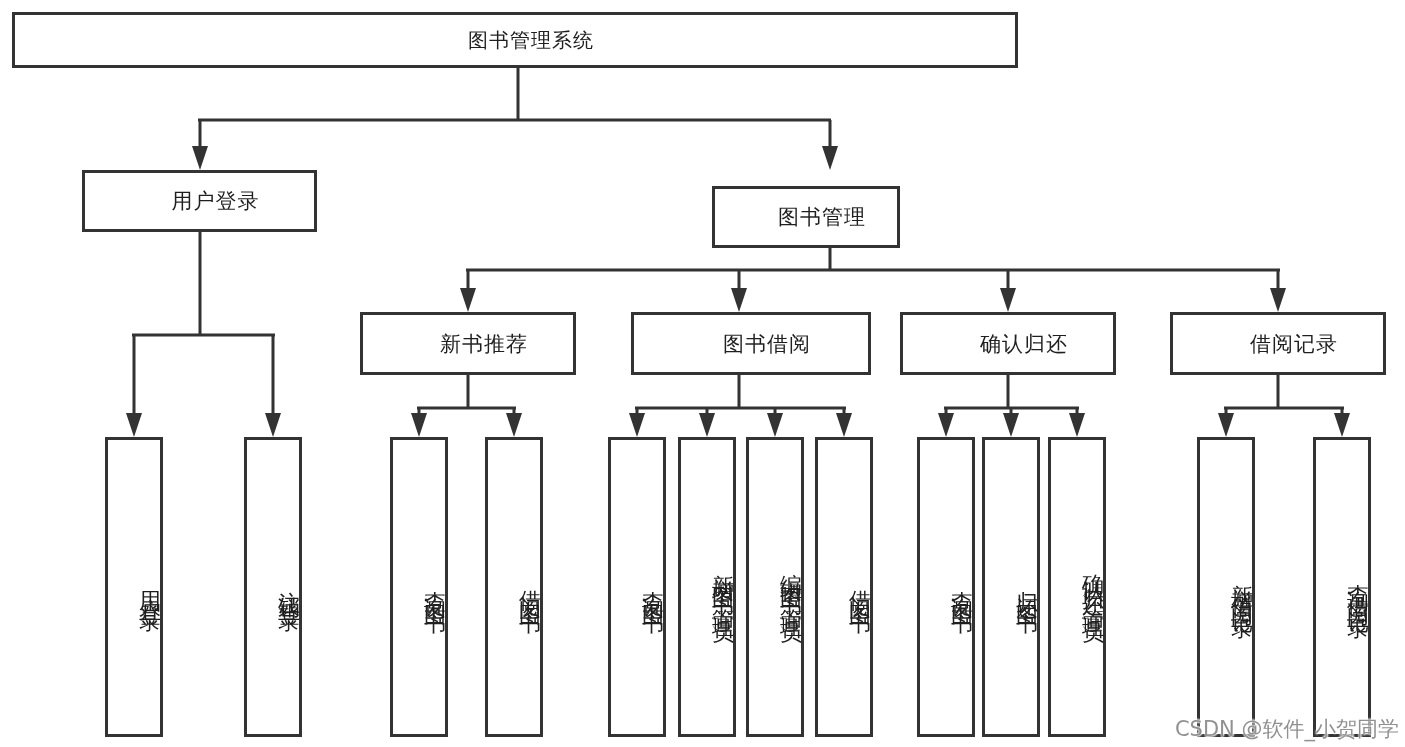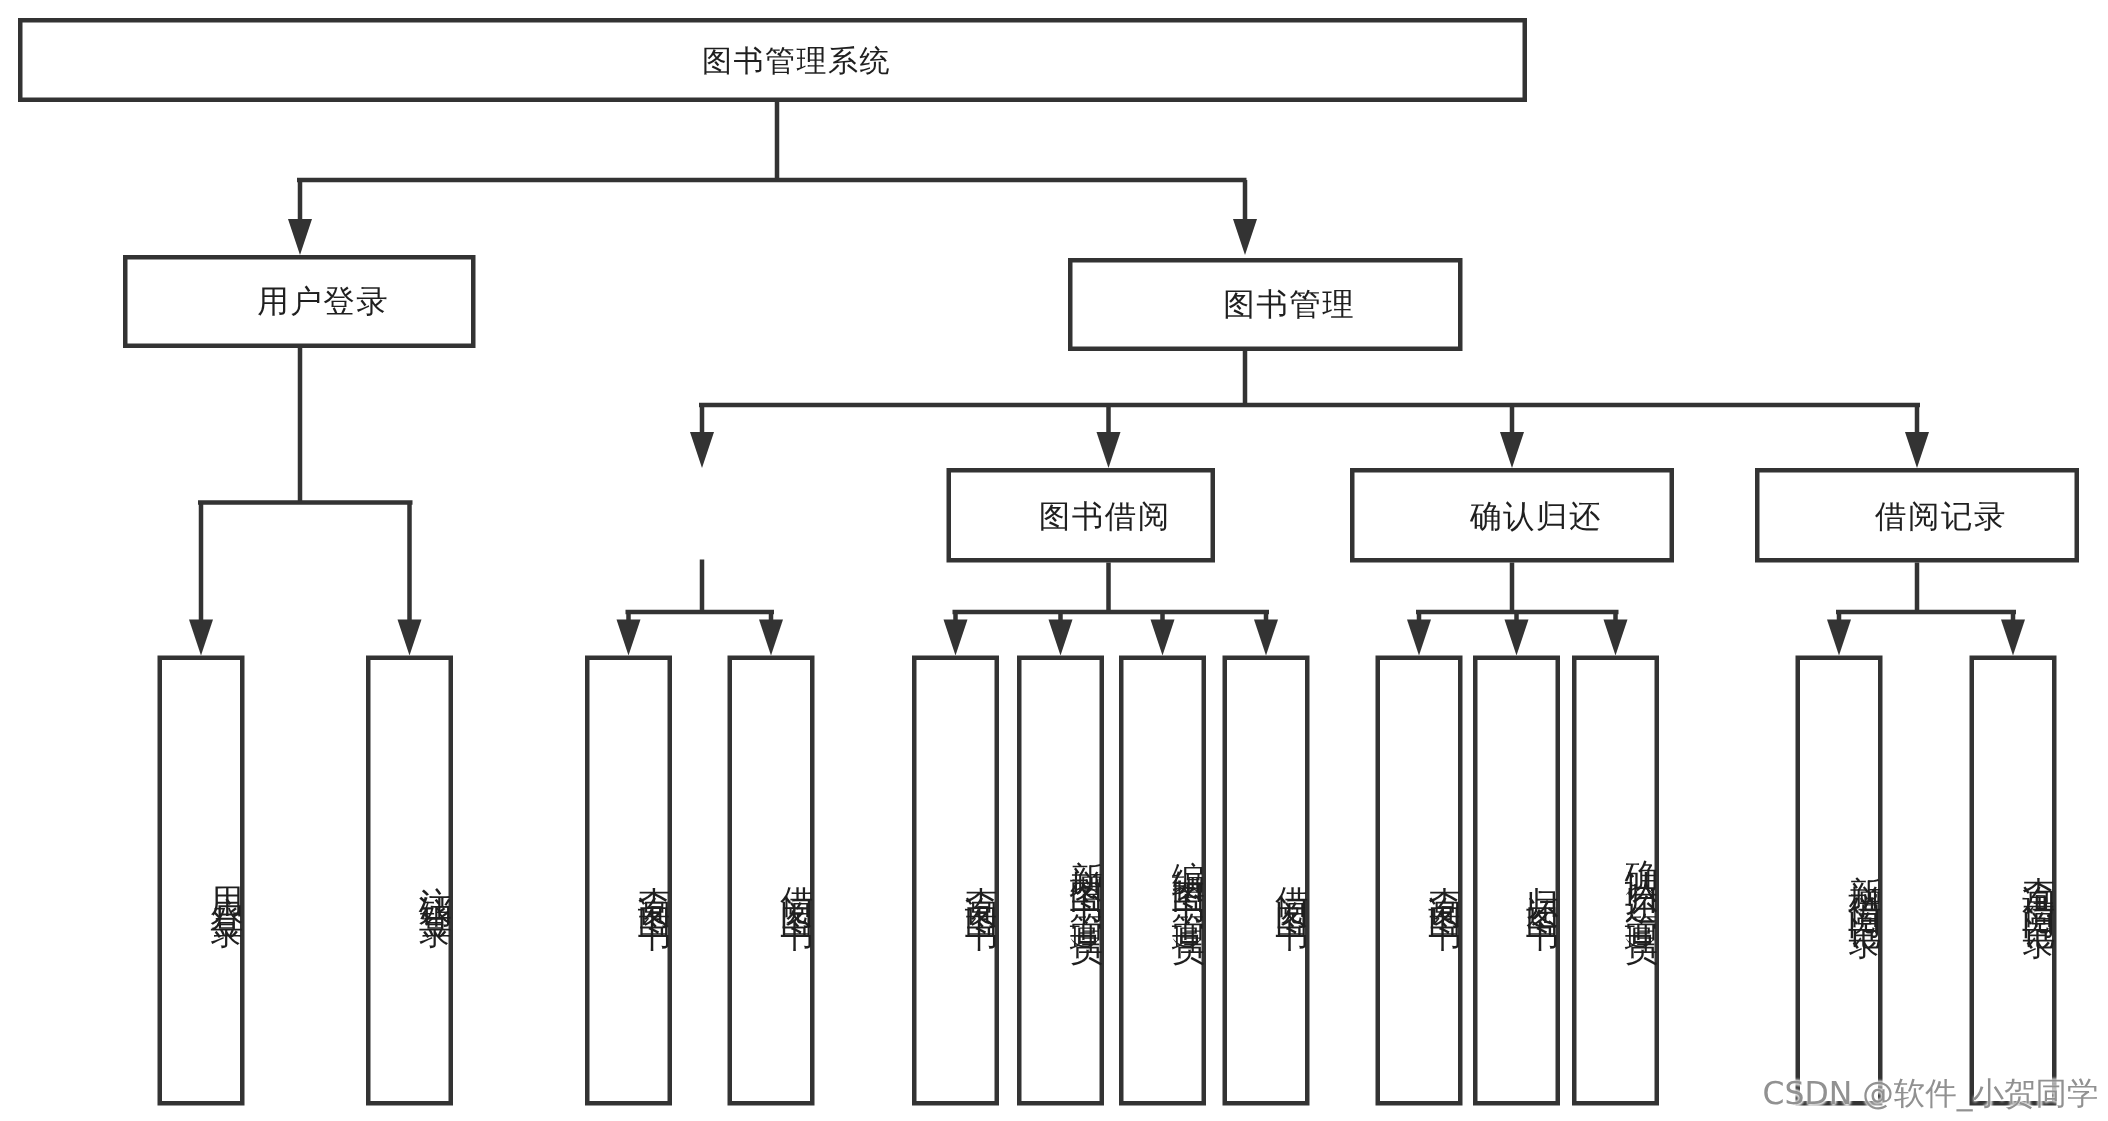--- a/index.html
+++ b/index.html
@@ -97,23 +97,24 @@
     <polygon class="arrow" points="1069,413 1085,413 1077,437"></polygon>
 
     <path class="line" d="M1278 373 V408 M1224 408 H1344 M1226 408 V416 M1342 408 V416"></path>
     <polygon class="arrow" points="1218,413 1234,413 1226,437"></polygon>
     <polygon class="arrow" points="1334,413 1350,413 1342,437"></polygon>
   </svg>
 
   <div class="node h root" style="left:12px; top:12px; width:1006px; height:56px;">图书管理系统</div>
 
   <div class="node h" style="left:82px; top:170px; width:235px; height:62px;">用户登录</div>
-  <div class="node h" style="left:712px; top:172px; width:263px; height:62px;">图书管理</div>
+  <div class="node h" style="left:712px; top:186px; width:188px; height:62px;">图书管理</div>
 
-  <div class="node h" style="left:631px; top:312px; width:179px; height:63px;">图书借阅</div>
+  <div class="node h" style="left:360px; top:312px; width:216px; height:63px;">新书推荐</div>
+  <div class="node h" style="left:631px; top:312px; width:240px; height:63px;">图书借阅</div>
   <div class="node h" style="left:900px; top:312px; width:216px; height:63px;">确认归还</div>
   <div class="node h" style="left:1170px; top:312px; width:216px; height:63px;">借阅记录</div>
 
   <div class="node leaf" style="left:105px; top:437px; width:58px; height:300px;">
     <span class="vtext">用户登录</span>
   </div>
   <div class="node leaf" style="left:244px; top:437px; width:58px; height:300px;">
     <span class="vtext">注销登录</span>
   </div>
 

